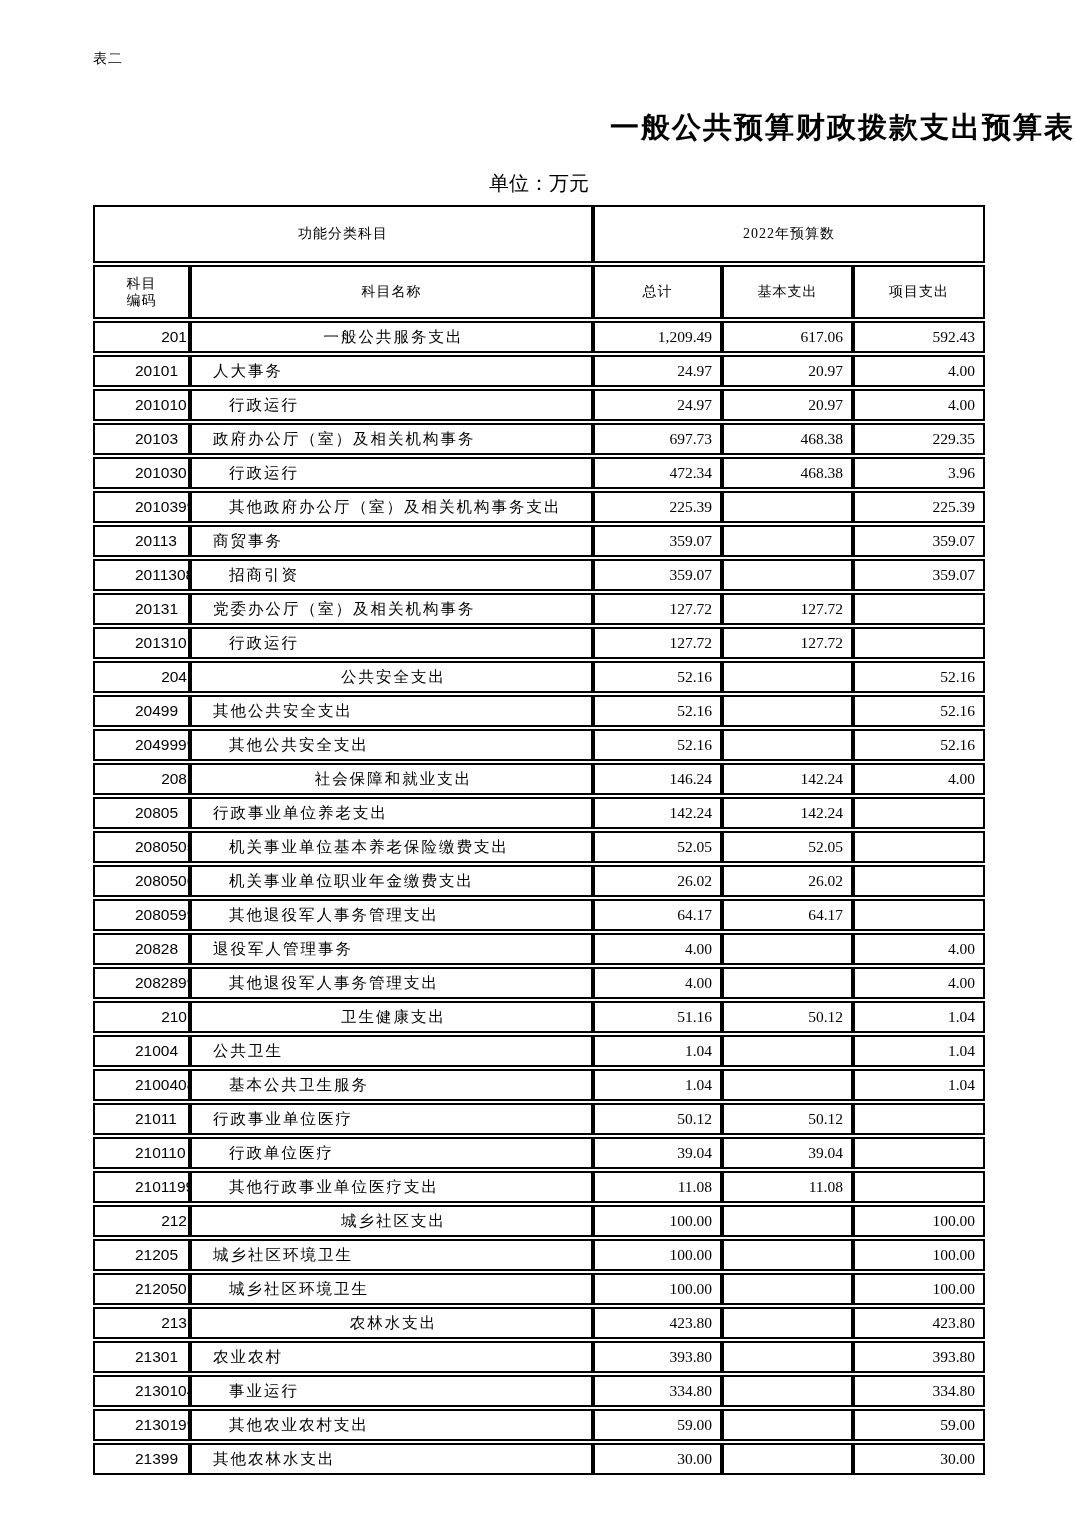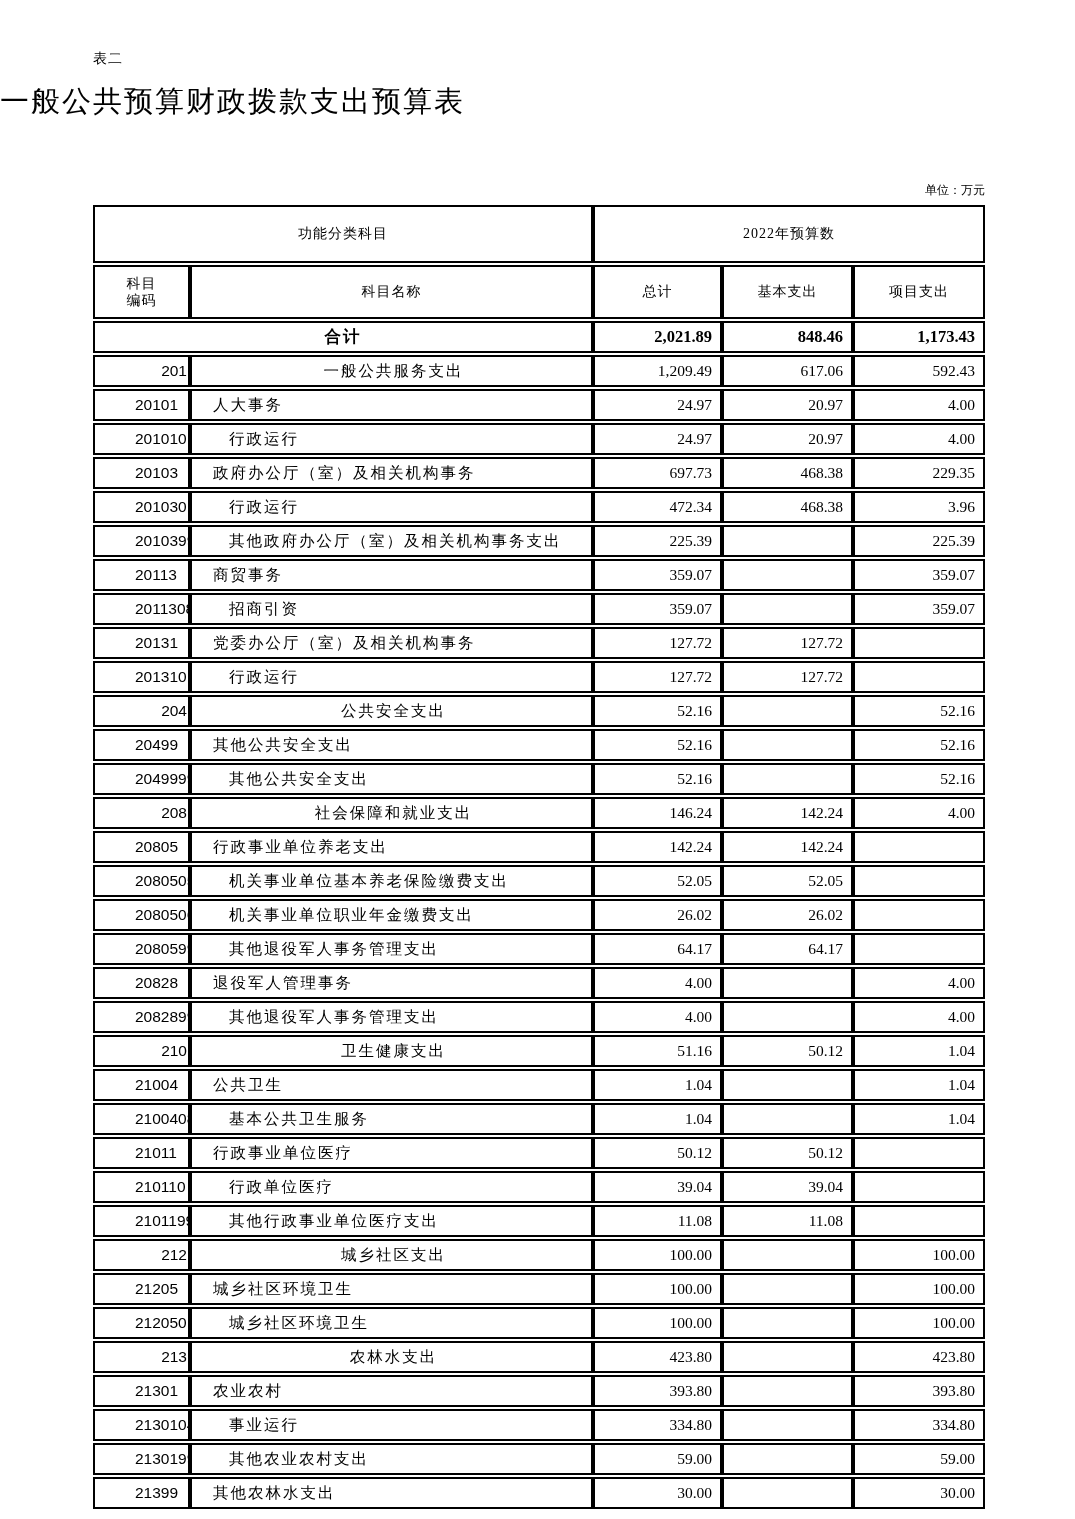--- a/index.html
+++ b/index.html
@@ -19,35 +19,34 @@
   .table-label {
     position: absolute;
     left: 93px;
     top: 50px;
     font-size: 14px;
     letter-spacing: 1px;
   }
   .doc-title {
     position: absolute;
     left: 0;
-    top: 82px;
+    top: 108px;
     width: 100%;
-    text-align: left;
+    text-align: right;
     font-size: 29px;
-    font-weight: normal;
+    font-weight: bold;
     letter-spacing: 2px;
   }
   .unit-note {
     position: absolute;
     left: 93px;
     top: 170px;
     width: 892px;
-    text-align: right;
-    font-size: 12px;
-    margin-top: 12px;
+    text-align: center;
+    font-size: 20px;
   }
   table.budget {
     position: absolute;
     left: 93px;
     top: 203px;
     width: 892px;
     border-collapse: separate;
     border-spacing: 0 2px;
     table-layout: fixed;
   }
@@ -132,26 +131,20 @@
       </tr>
       <tr class="hrow2">
         <th class="code-head"><span class="wrap">科目编码</span></th>
         <th>科目名称</th>
         <th>总计</th>
         <th>基本支出</th>
         <th>项目支出</th>
       </tr>
     </thead>
     <tbody>
-      <tr class="total-row">
-        <td colspan="2" class="total-name">合计</td>
-        <td class="num">2,021.89</td>
-        <td class="num">848.46</td>
-        <td class="num">1,173.43</td>
-      </tr>
     <tr class="lvl1">
       <td class="code">201</td>
       <td class="name">一般公共服务支出</td>
       <td class="num">1,209.49</td>
       <td class="num">617.06</td>
       <td class="num">592.43</td>
     </tr>
         <tr class="lvl2">
       <td class="code">20101</td>
       <td class="name">人大事务</td>

